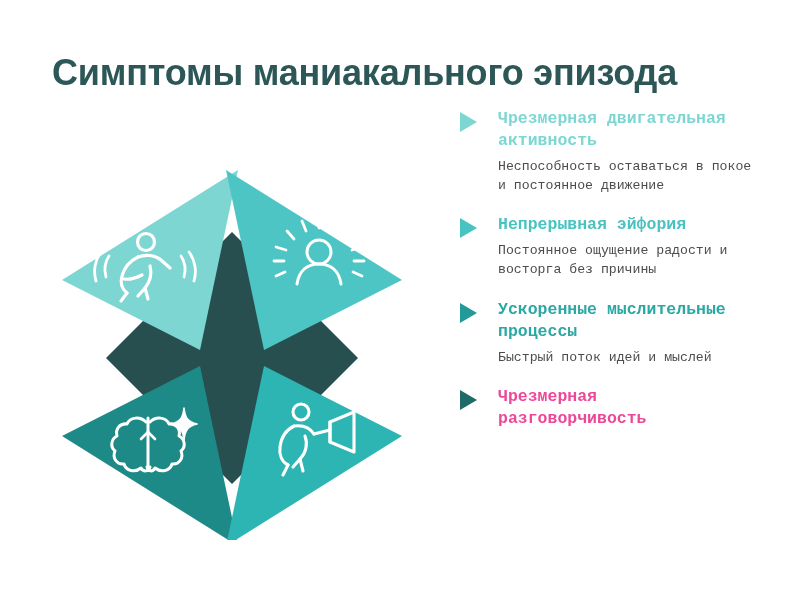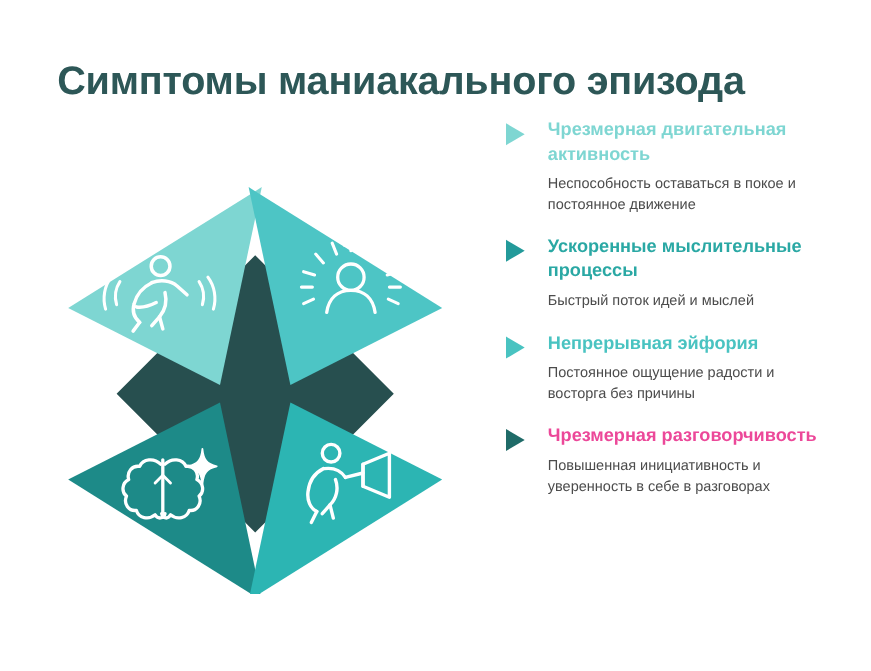--- a/index.html
+++ b/index.html
@@ -55,20 +55,21 @@
     position: absolute;
     left: 460px;
     top: 108px;
     width: 300px;
   }
 
   .item {
     position: relative;
     padding-left: 38px;
     margin-bottom: 19px;
+    font-family: Liberation Mono, monospace;
   }
   .item:last-child { margin-bottom: 0; }
 
   .bullet {
     position: absolute;
     left: 0px;
     top: 4px;
     width: 0;
     height: 0;
     border-top: 10px solid transparent;
@@ -215,32 +216,31 @@
   </div>
 
   <div id="list">
 
     <div class="item item-1">
       <span class="bullet"></span>
       <p class="heading">Чрезмерная двигательная активность</p>
       <p class="body">Неспособность оставаться в покое и постоянное движение</p>
     </div>
 
+    <div class="item item-2">
+      <span class="bullet"></span>
+      <p class="heading">Непрерывная эйфория</p>
+      <p class="body">Постоянное ощущение радости и восторга без причины</p>
+    </div>
+
     <div class="item item-3">
       <span class="bullet"></span>
       <p class="heading">Ускоренные мыслительные процессы</p>
       <p class="body">Быстрый поток идей и мыслей</p>
     </div>
 
-    <div class="item item-2">
-      <span class="bullet"></span>
-      <p class="heading">Непрерывная эйфория</p>
-      <p class="body">Постоянное ощущение радости и восторга без причины</p>
-    </div>
-
     <div class="item item-4">
       <span class="bullet"></span>
       <p class="heading">Чрезмерная разговорчивость</p>
-      <p class="body">Повышенная инициативность и уверенность в себе в разговорах</p>
     </div>
 
   </div>
 </div>
 
 </body></html>

